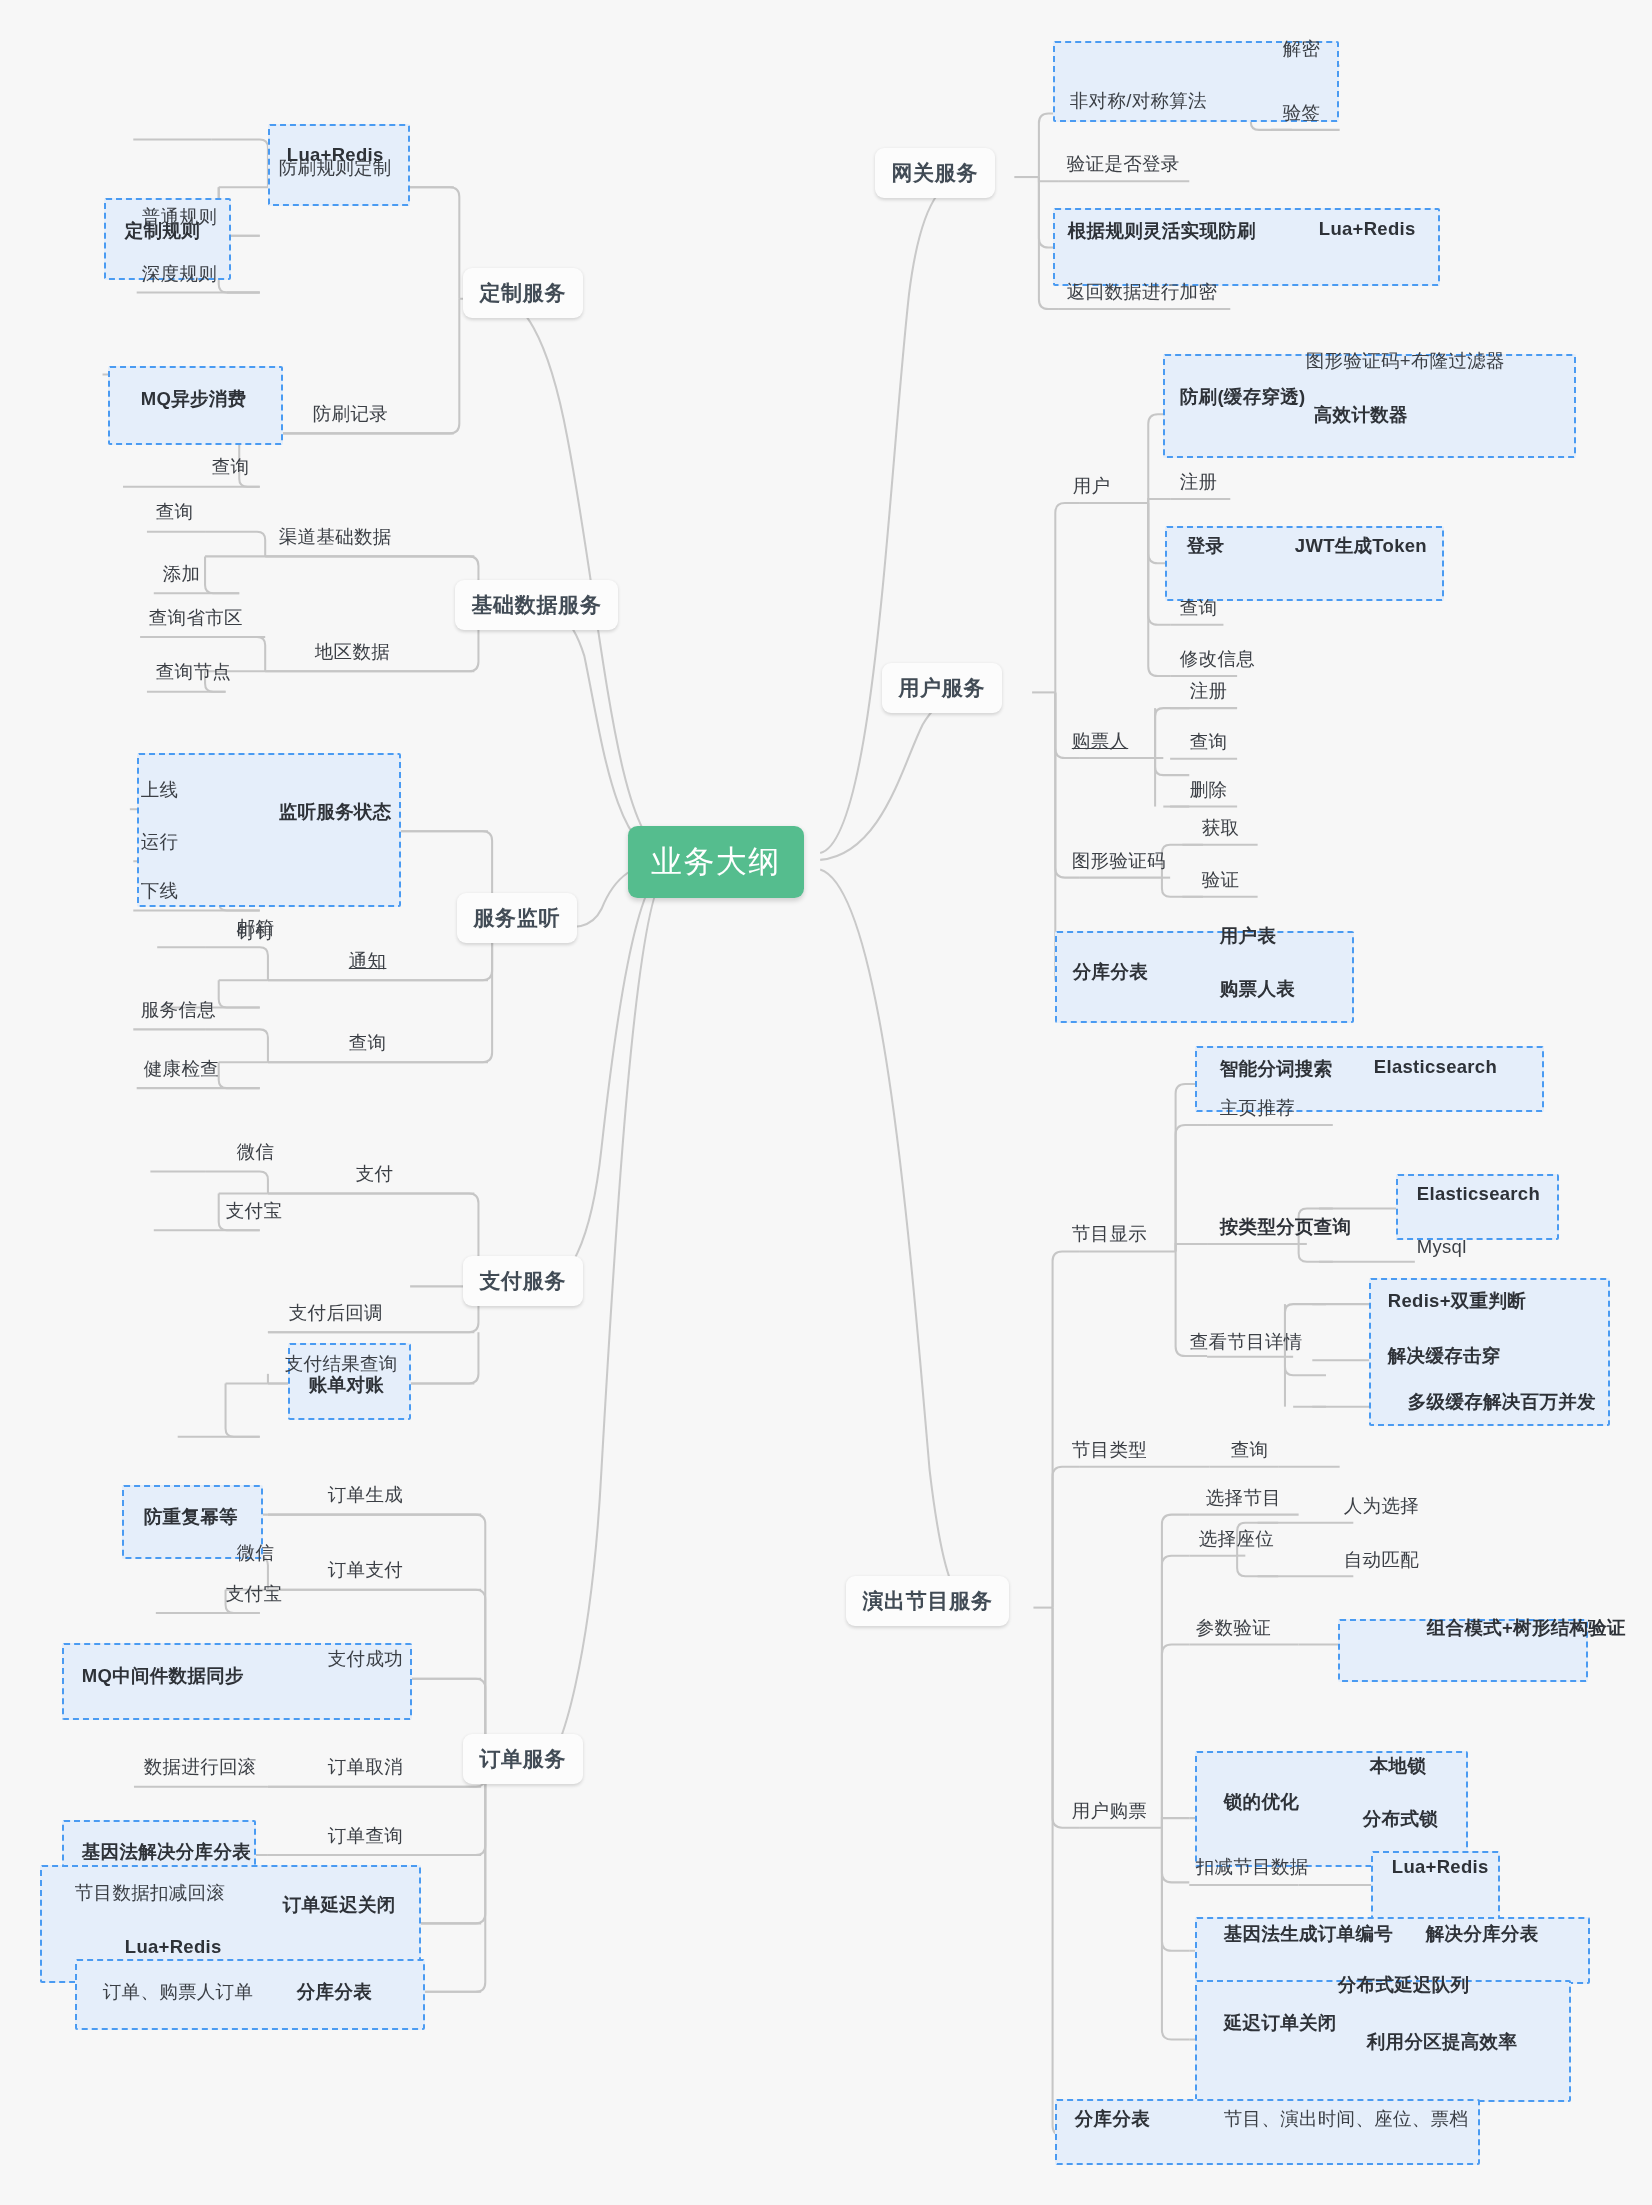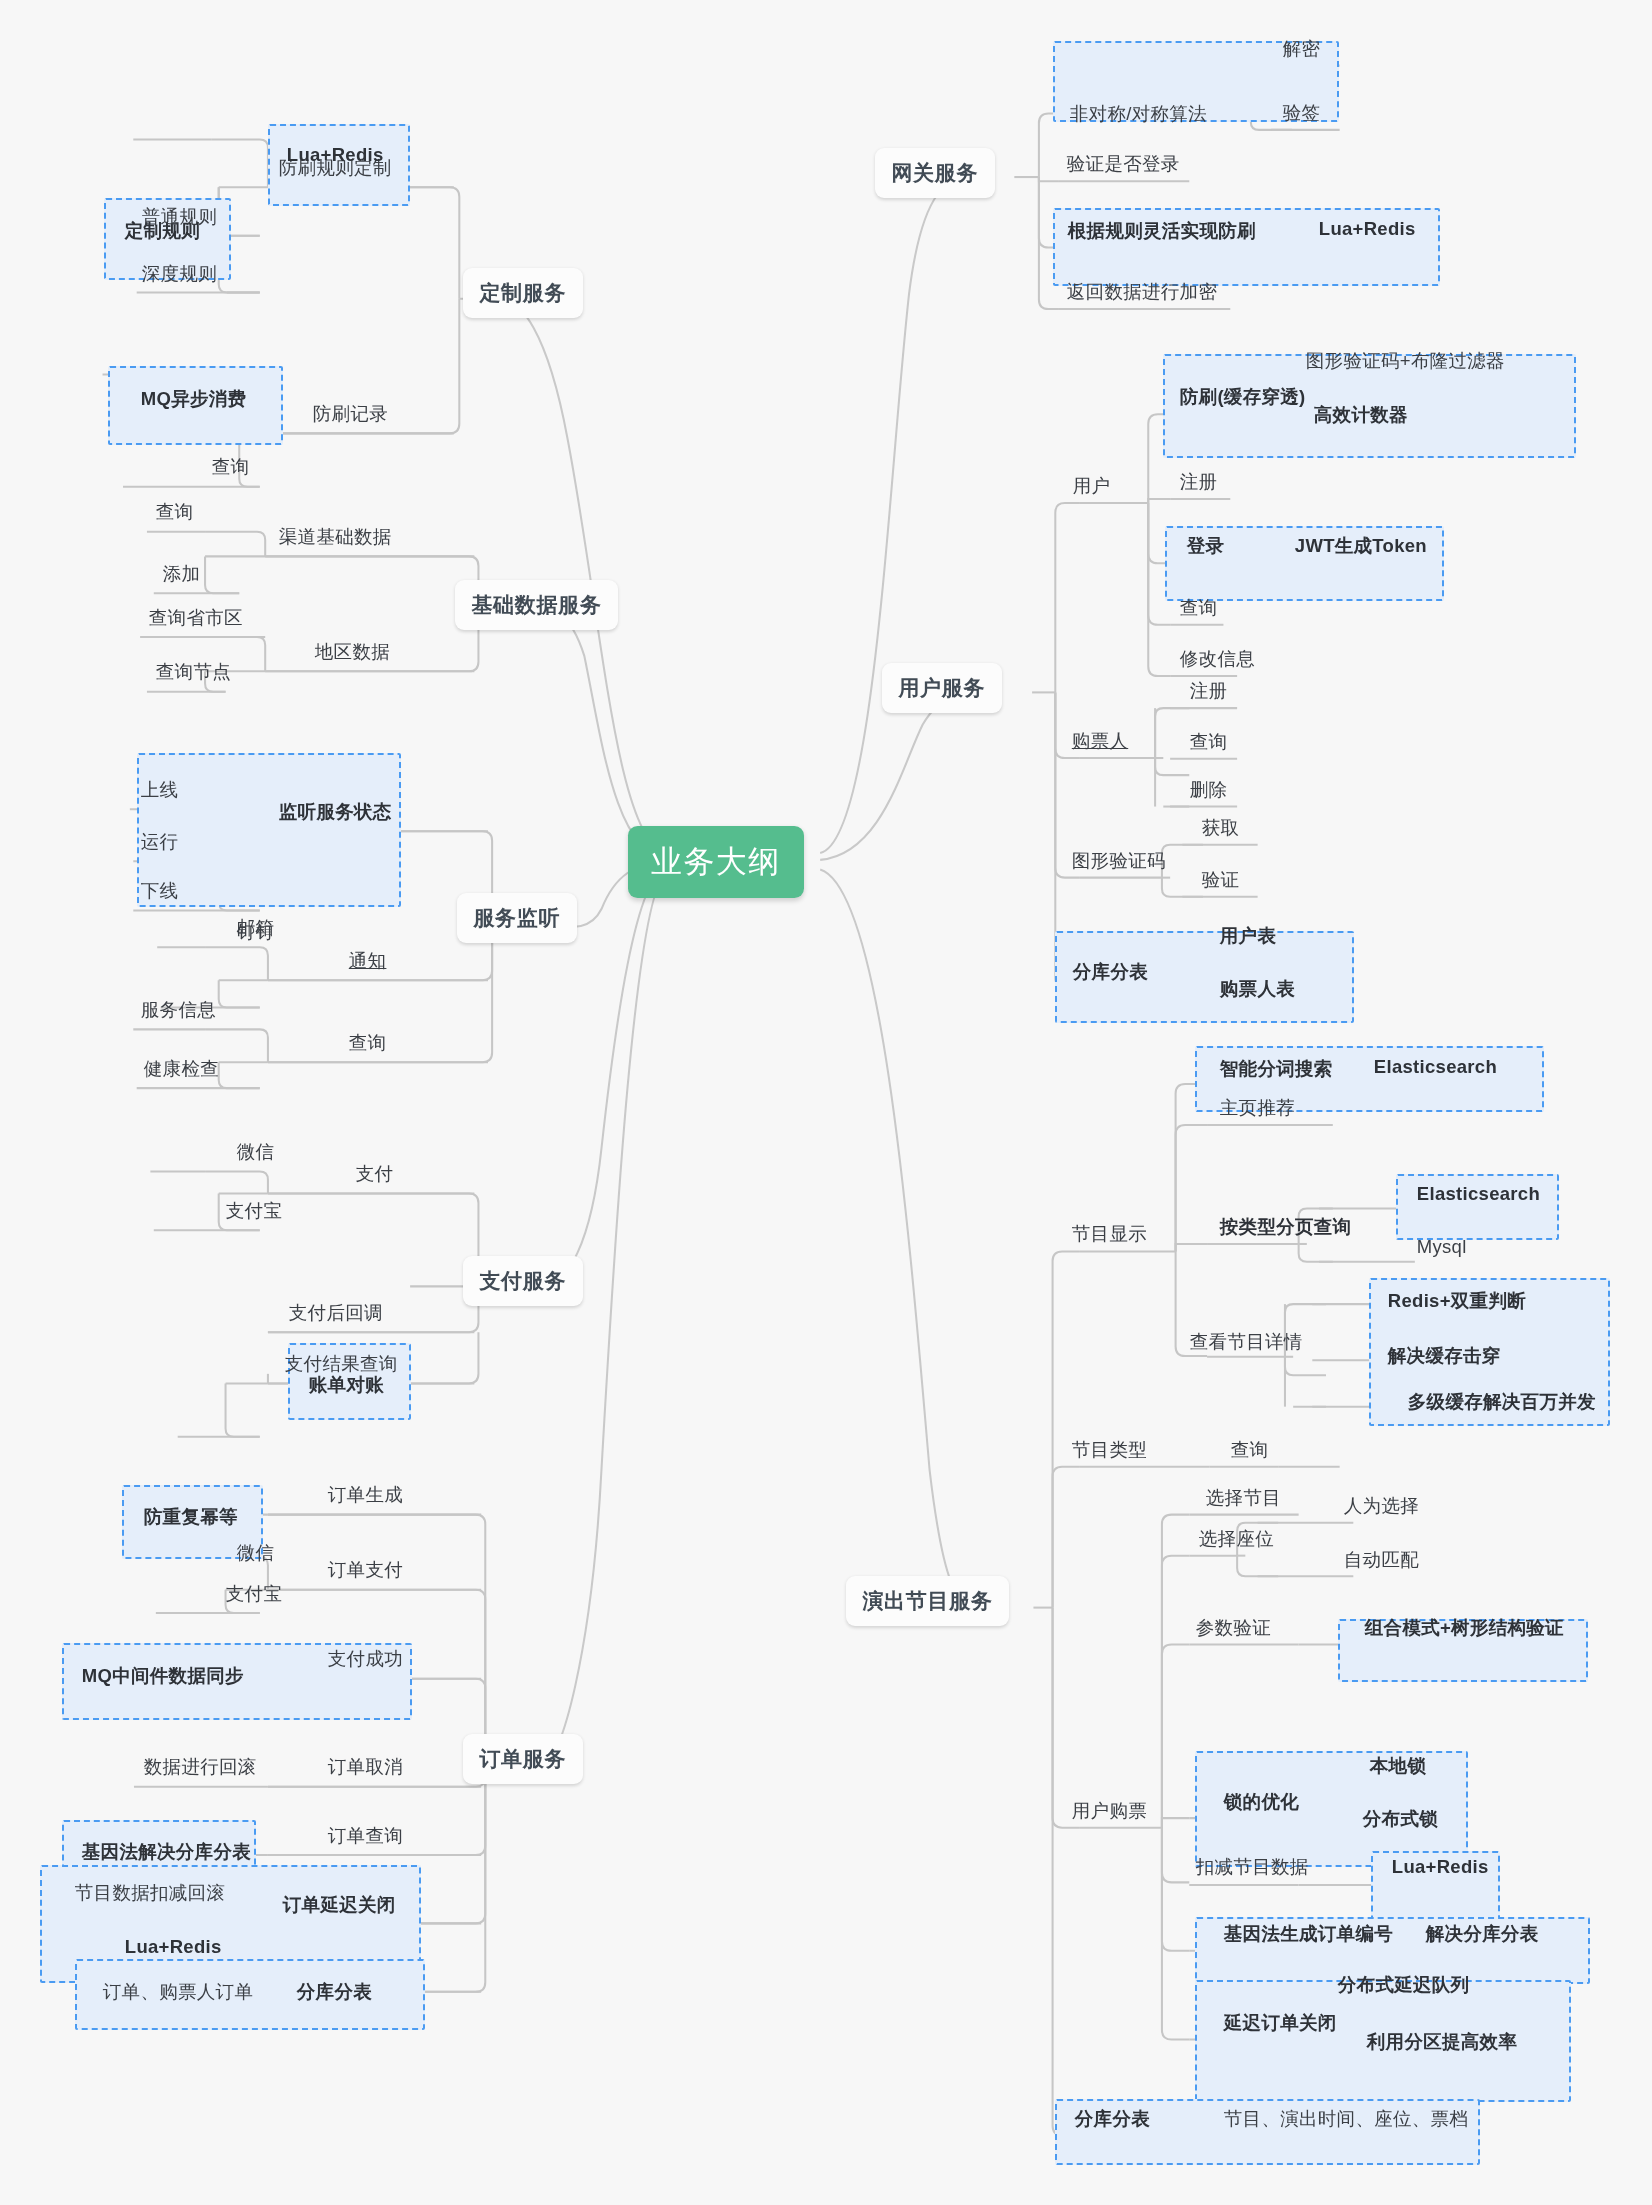--- a/index.html
+++ b/index.html
@@ -409,21 +409,21 @@
 <div class="node plain" style="left:137px;top:1751px;">数据进行回滚</div>
 <div class="node plain" style="left:321px;top:1820px;">订单查询</div>
 <div class="node plain bold" style="left:75px;top:1836px;">基因法解决分库分表</div>
 <div class="node plain bold" style="left:276px;top:1889px;">订单延迟关闭</div>
 <div class="node plain" style="left:68px;top:1877px;">节目数据扣减回滚</div>
 <div class="node plain bold" style="left:118px;top:1933px;">Lua+Redis</div>
 <div class="node plain bold" style="left:290px;top:1976px;">分库分表</div>
 <div class="node plain" style="left:96px;top:1976px;">订单、购票人订单</div>
 
 <div class="node lvl1" style="left:875px;top:148px;">网关服务</div>
-<div class="node plain" style="left:1063px;top:98px;">非对称/对称算法</div>
+<div class="node plain" style="left:1063px;top:85px;">非对称/对称算法</div>
 <div class="node plain" style="left:1276px;top:33px;">解密</div>
 <div class="node plain" style="left:1276px;top:97px;">验签</div>
 <div class="node plain" style="left:1060px;top:148px;">验证是否登录</div>
 <div class="node plain bold" style="left:1061px;top:215px;">根据规则灵活实现防刷</div>
 <div class="node plain bold" style="left:1312px;top:215px;">Lua+Redis</div>
 <div class="node plain" style="left:1060px;top:276px;">返回数据进行加密</div>
 
 <div class="node lvl1" style="left:882px;top:663px;">用户服务</div>
 <div class="node plain" style="left:1066px;top:470px;">用户</div>
 <div class="node plain bold" style="left:1173px;top:381px;">防刷(缓存穿透)</div>
@@ -461,21 +461,21 @@
 
 <div class="node plain" style="left:1065px;top:1434px;">节目类型</div>
 <div class="node plain" style="left:1224px;top:1434px;">查询</div>
 
 <div class="node plain" style="left:1065px;top:1795px;">用户购票</div>
 <div class="node plain" style="left:1199px;top:1482px;">选择节目</div>
 <div class="node plain" style="left:1192px;top:1523px;">选择座位</div>
 <div class="node plain" style="left:1337px;top:1490px;">人为选择</div>
 <div class="node plain" style="left:1337px;top:1544px;">自动匹配</div>
 <div class="node plain" style="left:1189px;top:1612px;">参数验证</div>
-<div class="node plain bold" style="left:1358px;top:1612px;">组合模式+树形结构验证</div>
+<div class="node plain bold" style="left:1420px;top:1612px;">组合模式+树形结构验证</div>
 <div class="node plain bold" style="left:1217px;top:1786px;">锁的优化</div>
 <div class="node plain bold" style="left:1363px;top:1750px;">本地锁</div>
 <div class="node plain bold" style="left:1356px;top:1803px;">分布式锁</div>
 <div class="node plain" style="left:1189px;top:1851px;">扣减节目数据</div>
 <div class="node plain bold" style="left:1385px;top:1853px;">Lua+Redis</div>
 <div class="node plain bold" style="left:1217px;top:1918px;">基因法生成订单编号</div>
 <div class="node plain bold" style="left:1419px;top:1918px;">解决分库分表</div>
 <div class="node plain bold" style="left:1217px;top:2007px;">延迟订单关闭</div>
 <div class="node plain bold" style="left:1331px;top:1969px;">分布式延迟队列</div>
 <div class="node plain bold" style="left:1360px;top:2026px;">利用分区提高效率</div>

